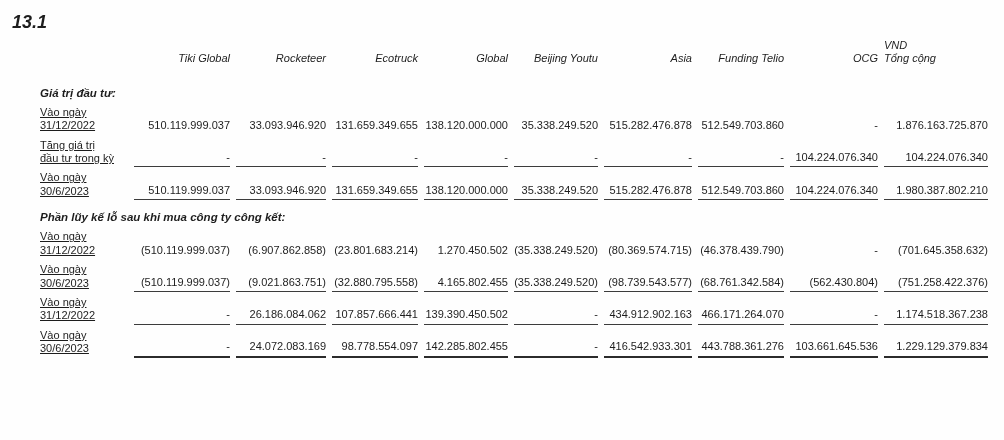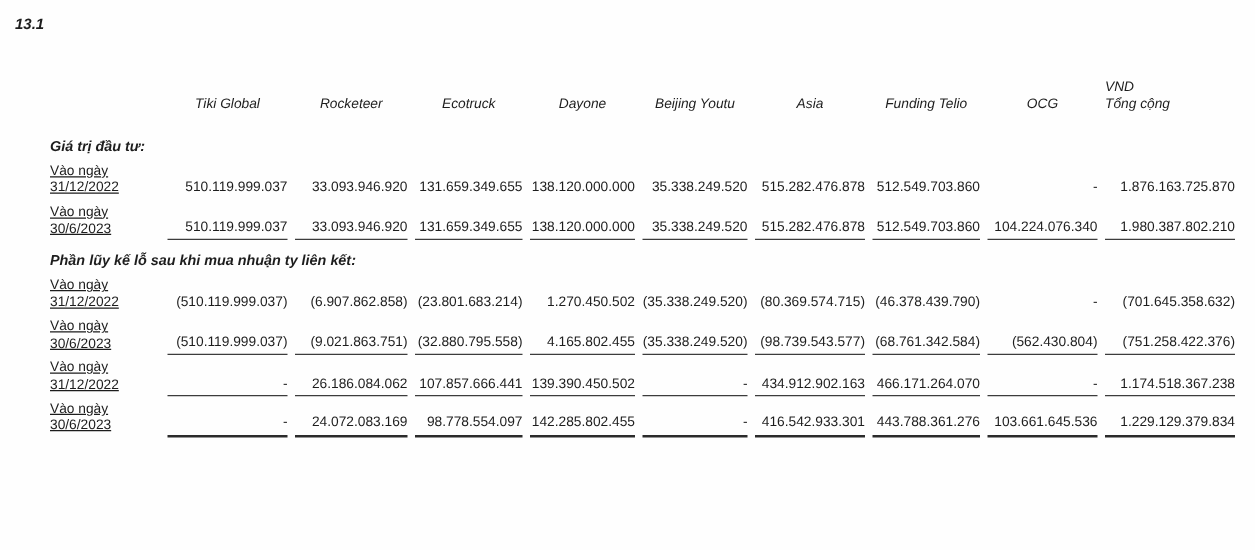--- a/index.html
+++ b/index.html
@@ -2,27 +2,27 @@
 <html><head>
 <meta charset="utf-8">
 <style>
   html,body{margin:0;padding:0;background:#ffffff;}
   .page{
     width:1004px;height:440px;overflow:hidden;box-sizing:border-box;
     background:#fefefe;color:#1d1d1d;
     font-family:"Liberation Sans","DejaVu Sans",sans-serif;
     padding-top:8px;
   }
-  .title-row{display:flex;margin:4px 0 2px 12px;font-weight:bold;font-style:italic;font-size:12px;flex-direction:column;}
+  .title-row{display:flex;margin:4px 0 2px 12px;font-weight:bold;font-style:italic;font-size:18px;}
   .title-num{width:46px;flex:0 0 46px;}
   table.fin{
     border-collapse:separate;border-spacing:6px 0;margin-left:34px;
     table-layout:fixed;font-size:11px;line-height:1.22;color:#1d1d1d;
   }
-  th{font-weight:normal;font-style:italic;text-align:center;vertical-align:bottom;
+  th{font-weight:normal;font-style:italic;text-align:right;vertical-align:bottom;
      padding:4px 0 10px 0;font-size:11px;}
   th.right{text-align:left;}
   td.sec{font-weight:bold;font-style:italic;font-size:11.5px;padding:10px 0 2px 0;}
   td.lbl{vertical-align:bottom;white-space:pre-line;padding:4px 0 2px 0;text-decoration:underline;}
   td.num{vertical-align:bottom;text-align:right;white-space:nowrap;padding:4px 0 2px 0;}
   td.u{border-bottom:1px solid #3c3c3c;}
   td.uu{border-bottom:2px solid #2b2b2b;}
   .vnd{display:block;}
 </style>
 </head>
@@ -46,21 +46,21 @@
         <col style="width:86px">
       <col style="width:88px">
         <col style="width:104px">
     </colgroup>
     <thead>
       <tr>
         <th></th>
         <th>Tiki Global</th>
         <th>Rocketeer</th>
         <th>Ecotruck</th>
-        <th>Dayone</th>
+        <th>Global</th>
         <th>Beijing Youtu</th>
         <th>Asia</th>
         <th>Funding Telio</th>
         <th>OCG</th>
         <th class="right">
           <span class="vnd">VND</span>
           <span>Tổng cộng</span>
         </th>
       </tr>
     </thead>
@@ -76,35 +76,48 @@
         <td class="num">33.093.946.920</td>
         <td class="num">131.659.349.655</td>
         <td class="num">138.120.000.000</td>
         <td class="num">35.338.249.520</td>
         <td class="num">515.282.476.878</td>
         <td class="num">512.549.703.860</td>
         <td class="num">-</td>
         <td class="num">1.876.163.725.870</td>
       </tr>
       <tr>
+        <td class="lbl">Tăng giá trị
+đầu tư trong kỳ</td>
+        <td class="num u">-</td>
+        <td class="num u">-</td>
+        <td class="num u">-</td>
+        <td class="num u">-</td>
+        <td class="num u">-</td>
+        <td class="num u">-</td>
+        <td class="num u">-</td>
+        <td class="num u">104.224.076.340</td>
+        <td class="num u">104.224.076.340</td>
+      </tr>
+      <tr>
         <td class="lbl">Vào ngày
 30/6/2023</td>
         <td class="num u">510.119.999.037</td>
         <td class="num u">33.093.946.920</td>
         <td class="num u">131.659.349.655</td>
         <td class="num u">138.120.000.000</td>
         <td class="num u">35.338.249.520</td>
         <td class="num u">515.282.476.878</td>
         <td class="num u">512.549.703.860</td>
         <td class="num u">104.224.076.340</td>
         <td class="num u">1.980.387.802.210</td>
       </tr>
 
       <tr>
-        <td class="sec" colspan="10">Phần lũy kế lỗ sau khi mua nhuận ty liên kết:</td>
+        <td class="sec" colspan="10">Phần lũy kế lỗ sau khi mua công ty công kết:</td>
       </tr>
       <tr>
         <td class="lbl">Vào ngày
 31/12/2022</td>
         <td class="num">(510.119.999.037)</td>
         <td class="num">(6.907.862.858)</td>
         <td class="num">(23.801.683.214)</td>
         <td class="num">1.270.450.502</td>
         <td class="num">(35.338.249.520)</td>
         <td class="num">(80.369.574.715)</td>

